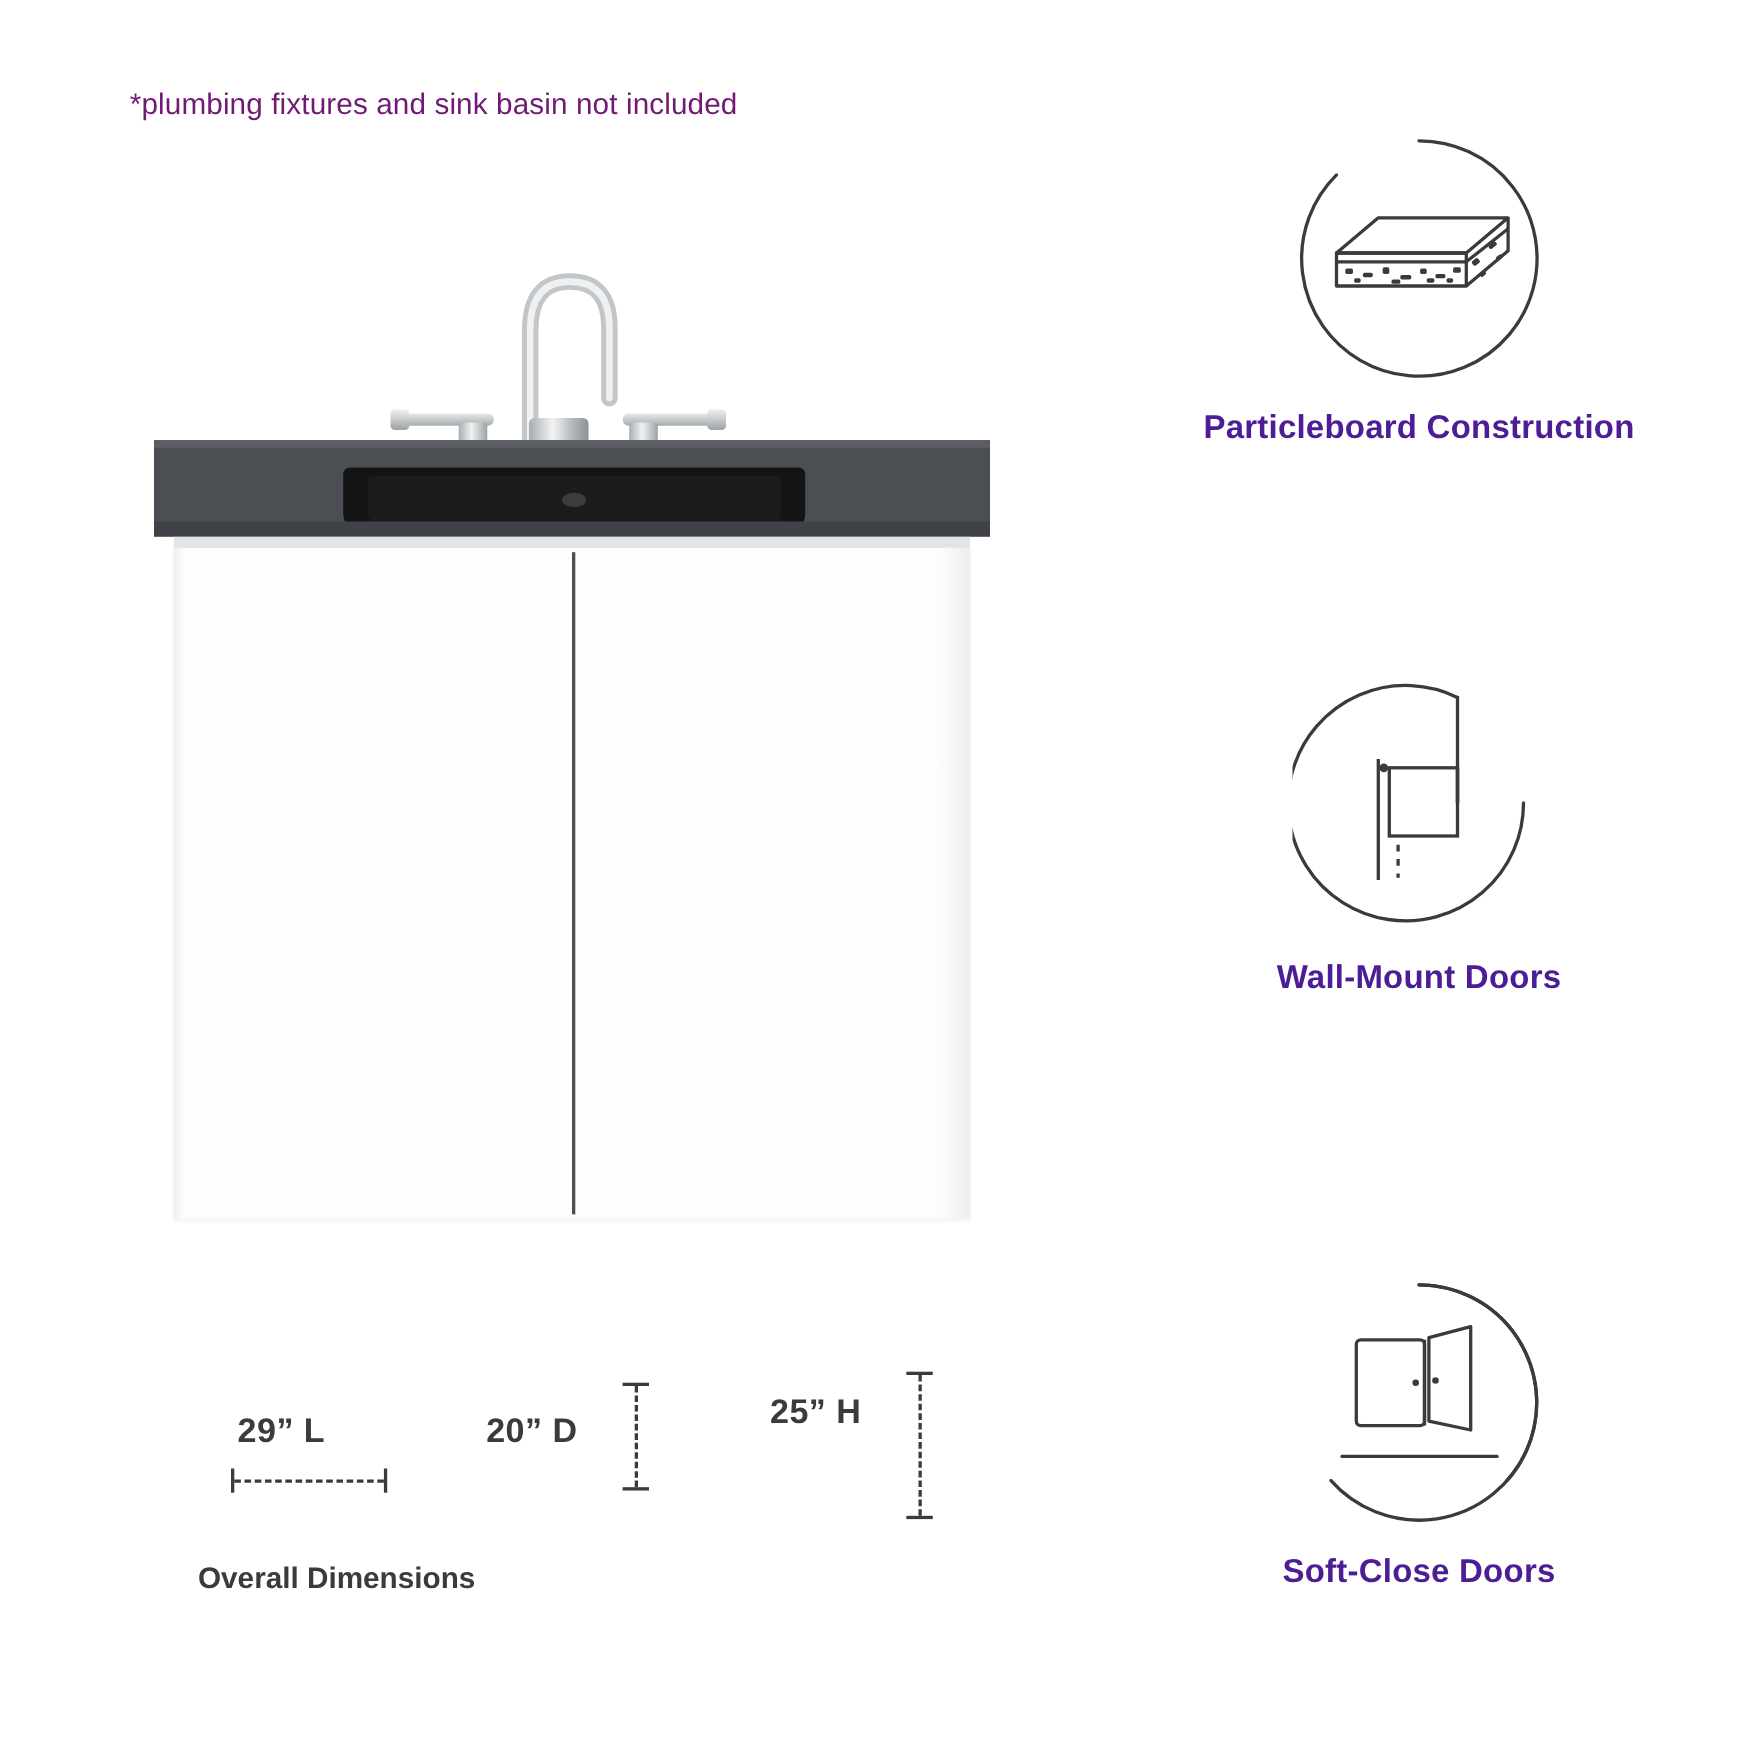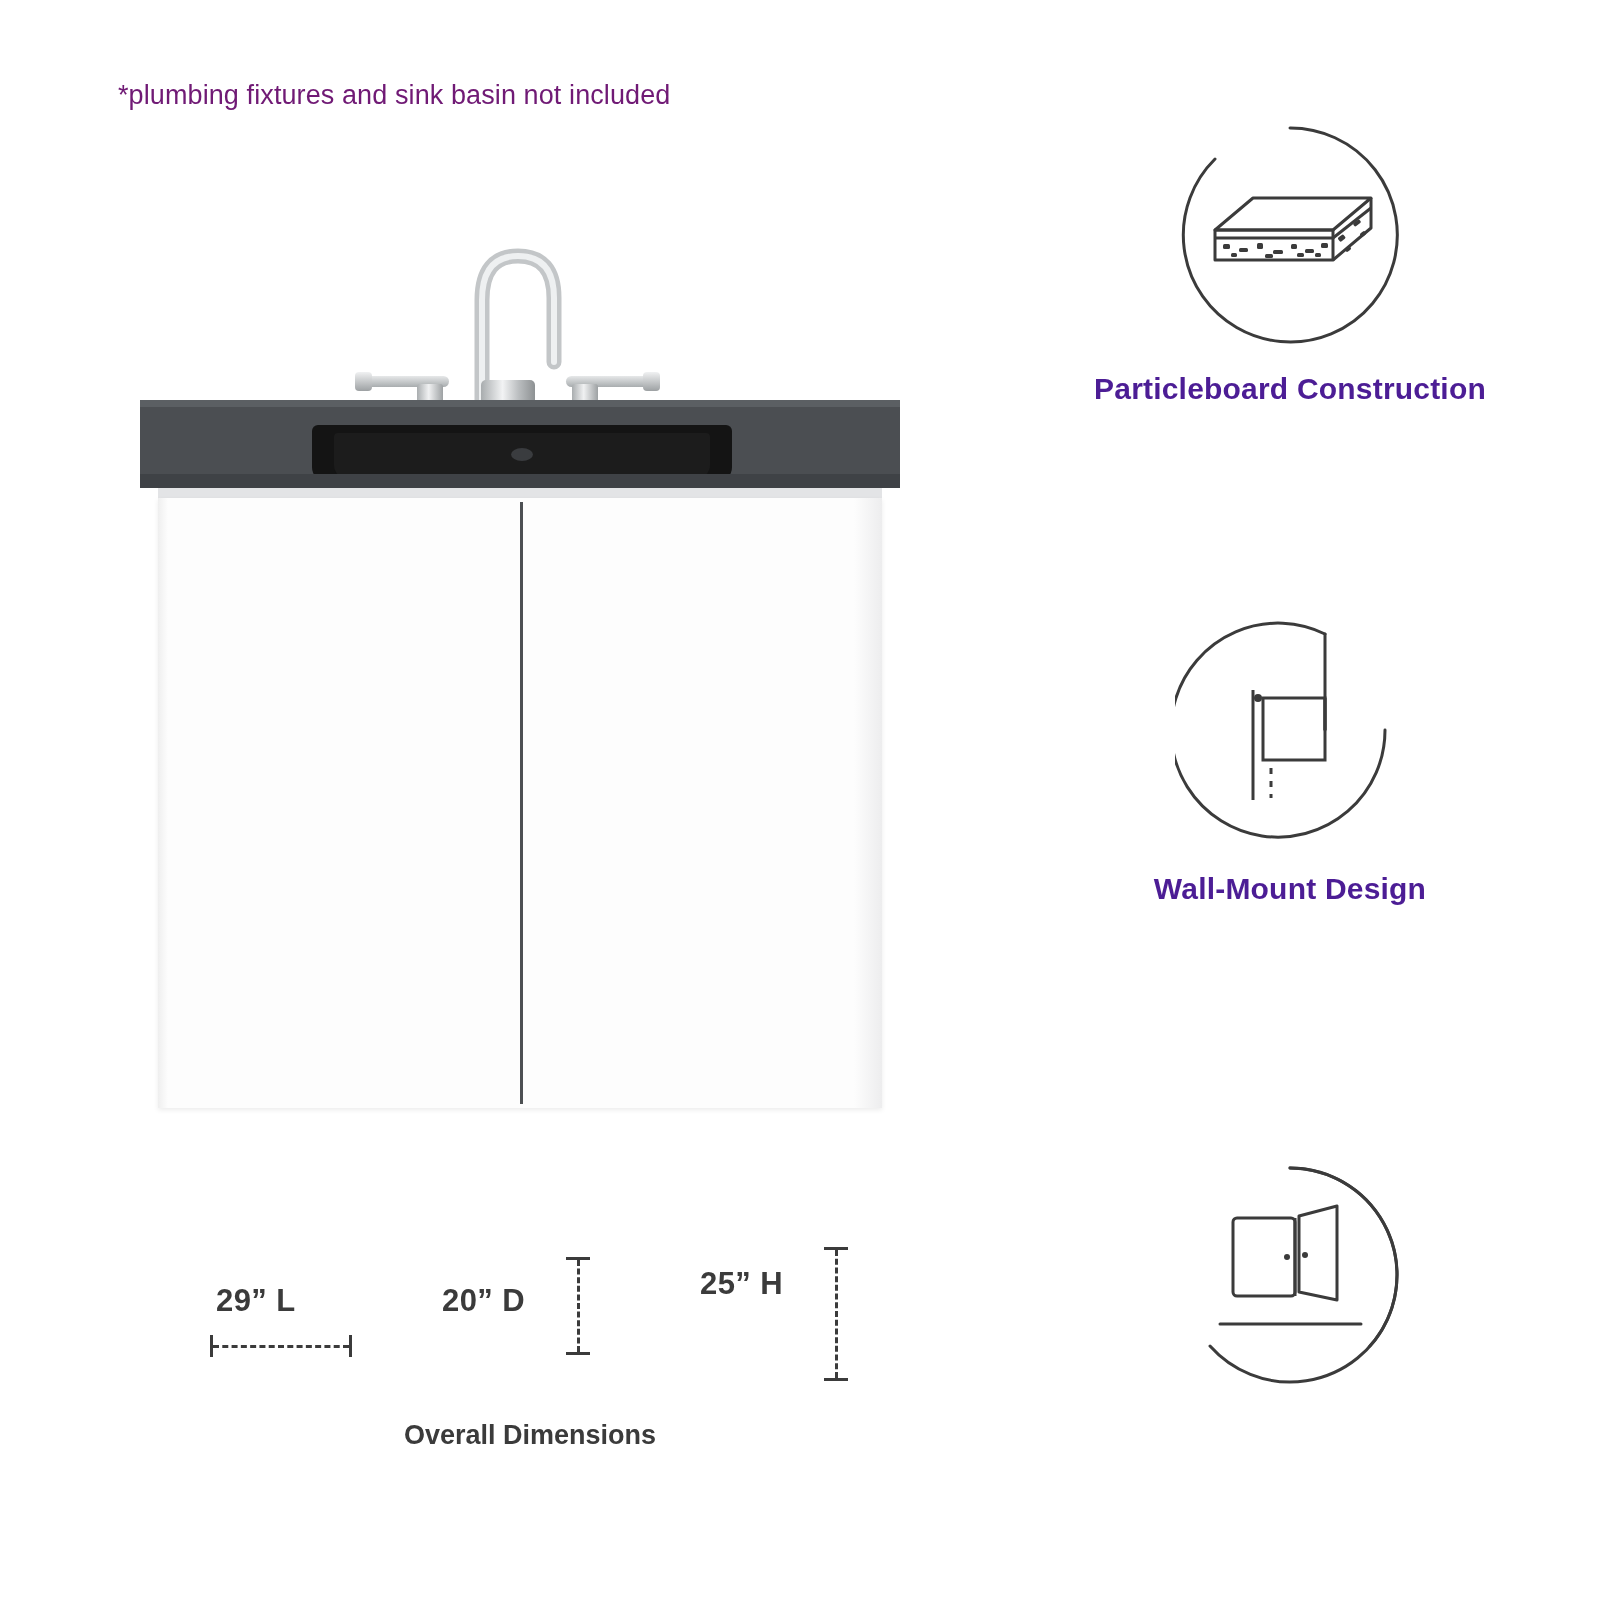--- a/index.html
+++ b/index.html
@@ -268,21 +268,20 @@
   .ruler-h { left: 644px; top: -8px; height: 134px; }
   .ruler-h .line { height: 128px; }
   .ruler-h .cap.a { top: 0px; }
   .ruler-h .cap.b { top: 131px; }
 
   .dims-caption {
     position: absolute;
     left: 180px;
     top: 1420px;
     width: 700px;
-    text-align: center;
     font-size: 27px;
     font-weight: bold;
     color: #3b3b3b;
   }
 
   
   .feature {
     position: absolute;
     left: 1000px;
     width: 580px;
@@ -412,31 +411,32 @@
       <path d="M150 14 L150 110" fill="none" stroke="#3b3b3b" stroke-width="3" stroke-linecap="round"></path>
       <g fill="none" stroke="#3b3b3b" stroke-width="3">
         <path d="M78 70 L78 180"></path>
         <rect x="88" y="78" width="62" height="62"></rect>
         <path d="M150 78 L150 110"></path>
         <path d="M96 148 L96 178" stroke-dasharray="6 7"></path>
       </g>
       <circle cx="83" cy="78" r="4" fill="#3b3b3b"></circle>
     </svg>
   </div>
-  <div class="feature-label">Wall-Mount Design</div>
+  <div class="feature-label">Wall-Mount Doors</div>
 </div>
 
 <div class="feature feature-3">
   <div class="feature-icon">
     <svg viewBox="0 0 230 230" width="230" height="230">
       <path d="M115 8 a107 107 0 1 1 -80 178" fill="none" stroke="#3b3b3b" stroke-width="3" stroke-linecap="round"></path>
       <path d="M115 8 a107 107 0 0 1 80 178" fill="none" stroke="#3b3b3b" stroke-width="3" stroke-linecap="round"></path>
       <g fill="none" stroke="#3b3b3b" stroke-width="3" stroke-linejoin="round">
         <rect x="58" y="58" width="62" height="78" rx="4"></rect>
         <path d="M124 56 L162 46 L162 140 L124 132 Z"></path>
         <path d="M120 58 L120 136"></path>
         <path d="M45 164 L186 164" stroke-linecap="round"></path>
       </g>
       <circle cx="112" cy="97" r="3" fill="#3b3b3b"></circle>
       <circle cx="130" cy="95" r="3" fill="#3b3b3b"></circle>
     </svg>
   </div>
+  <div class="feature-label">Soft-Close Doors</div>
 </div>
 
 </body></html>

